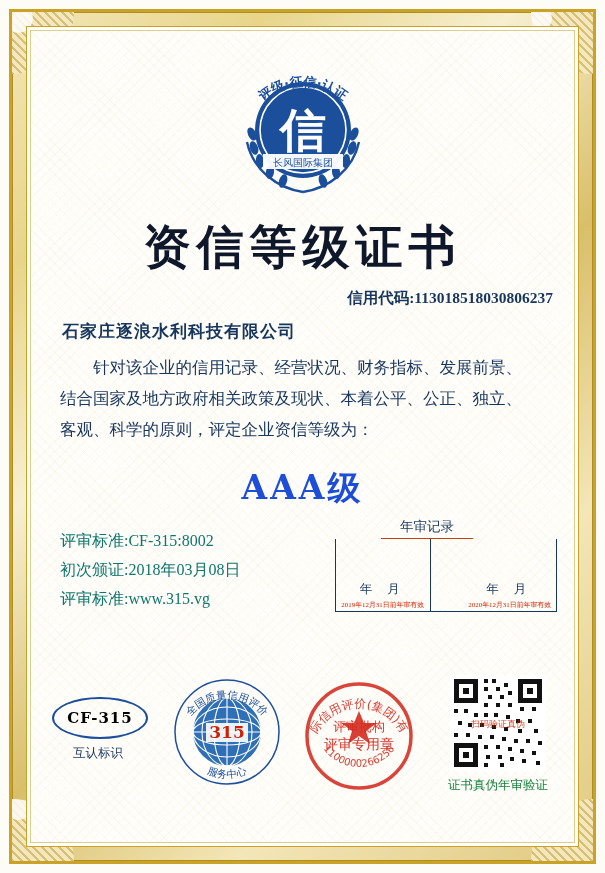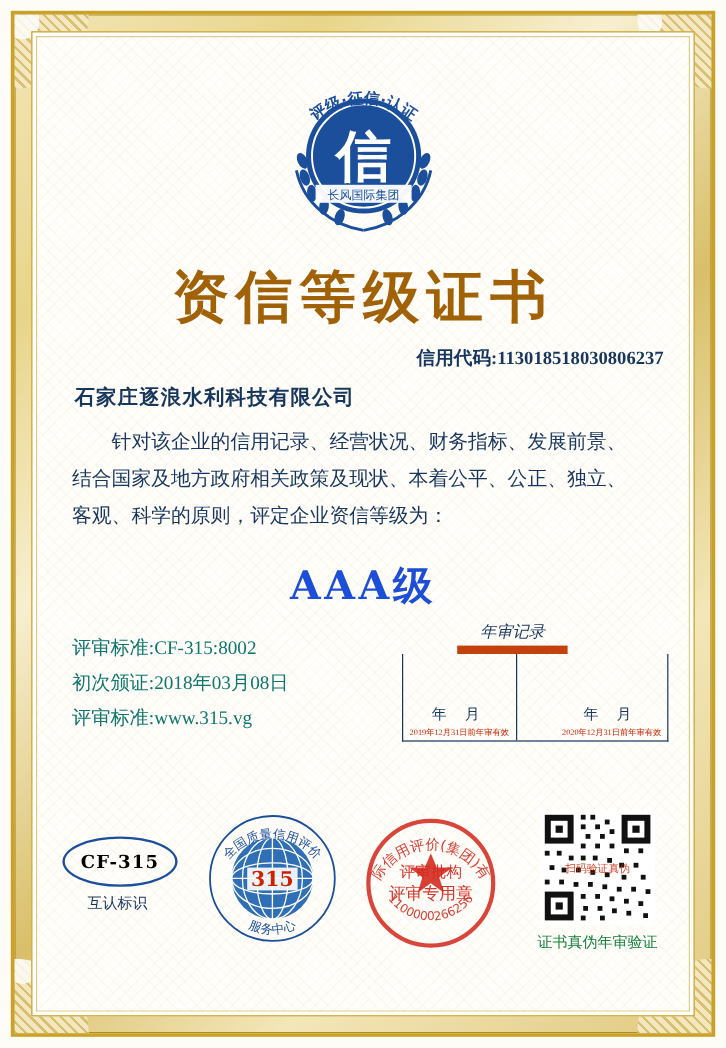--- a/index.html
+++ b/index.html
@@ -73,21 +73,21 @@
   }
 
   .title {
     position: absolute;
     top: 182px;
     left: 0; right: 0;
     text-align: center;
     font-size: 47px;
     letter-spacing: 6px;
     font-weight: bold;
-    color: #a16207;
+    color: #0f172a;
     font-family: "DejaVu Serif", "Liberation Serif", serif;
   }
 
   .credit-code {
     position: absolute;
     top: 254px;
     right: 18px;
     font-size: 15.5px;
     color: #17365d;
     font-weight: bold;
@@ -144,24 +144,23 @@
     position: absolute;
     top: 484px;
     right: 14px;
     width: 222px;
   }
   .review-title {
     font-size: 13.5px;
     color: #17365d;
     text-align: center;
     padding-bottom: 2px;
-    border-bottom: 7px solid #c2410c;
+    border-bottom: 1px solid #c2410c;
     width: 92px;
     margin: 0 auto 0 46px;
-    font-style: italic;
   }
   .review-grid {
     display: flex;
     border: 1px solid #17365d;
     border-top: none;
     height: 72px;
     gap: 32px;
   }
   .review-cell {
     flex: 1;

